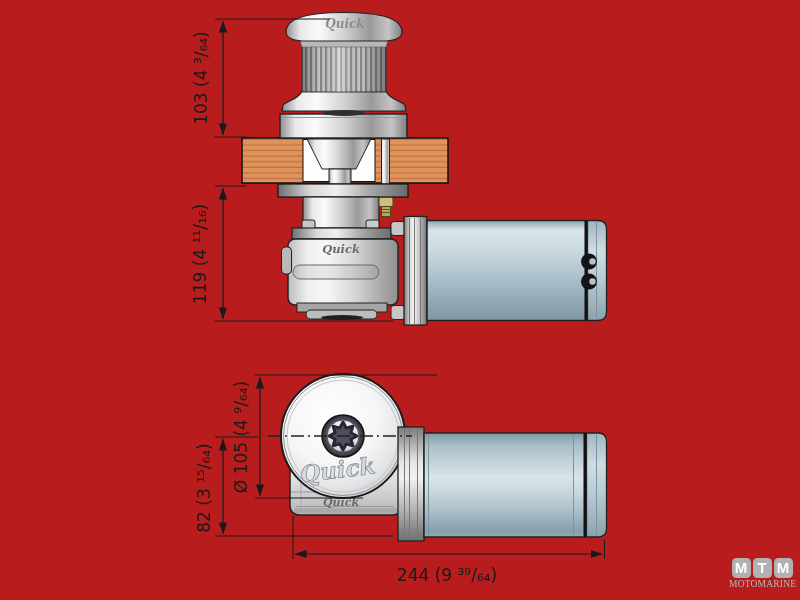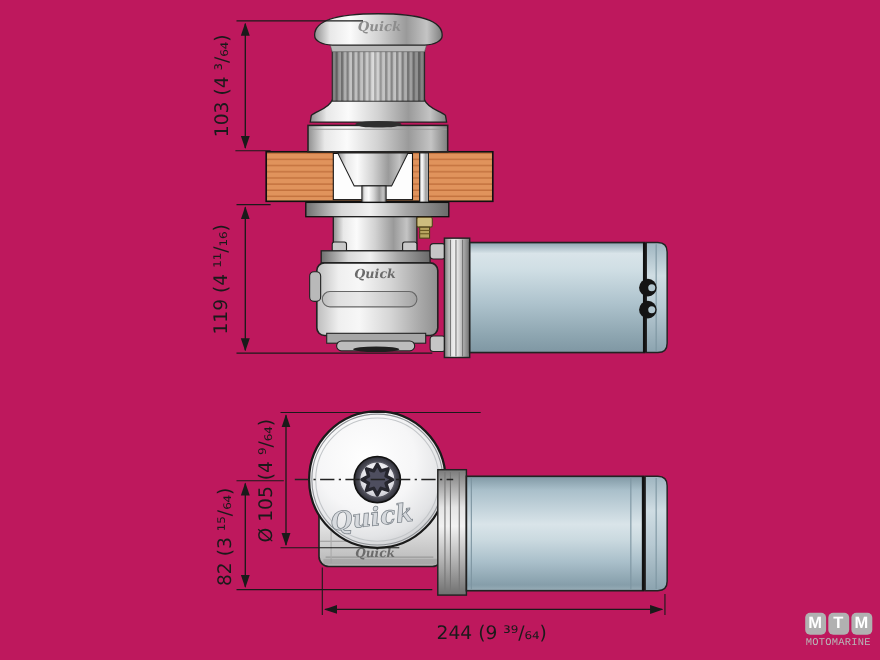--- a/index.html
+++ b/index.html
@@ -1,26 +1,26 @@
 <!DOCTYPE html>
 <html><head>
 <meta charset="utf-8">
 <style>
   html,body{margin:0;padding:0;background:#fff;}
-  .stage{position:relative;width:800px;height:600px;background:#be185d;overflow:hidden;
+  .stage{position:relative;width:800px;height:600px;background:#b91c1c;overflow:hidden;
          font-family:"DejaVu Sans","Liberation Sans",sans-serif;}
   svg{position:absolute;left:0;top:0;}
   .dim-text{font-family:"DejaVu Sans","Liberation Sans",sans-serif;font-size:17px;fill:#1a1a1a;}
   .emboss{font-family:"DejaVu Serif","Liberation Serif",serif;font-style:italic;font-weight:bold;}
   
   .mtm{position:absolute;right:5px;bottom:11px;width:66px;text-align:center;}
   .mtm-tiles{display:flex;gap:2px;justify-content:center;}
   .mtm-tile{width:19px;height:20px;background:#b1b1b1;border-radius:4.5px;color:#ffffff;
             font-family:"Liberation Sans",sans-serif;font-weight:bold;font-size:15px;line-height:20px;text-align:center;}
-  .mtm-name{margin-top:1px;color:#b8b8b8;font-family:Liberation Mono, monospace;font-size:9.5px;letter-spacing:.2px;}
+  .mtm-name{margin-top:1px;color:#b8b8b8;font-family:Liberation Serif, serif;font-size:9.5px;letter-spacing:.2px;}
 </style>
 </head>
 <body>
 
 <div class="stage">
 <svg width="800" height="600" viewBox="0 0 800 600">
   <defs>
     <marker id="arr" viewBox="0 0 10 10" refX="9.2" refY="5" markerWidth="10" markerHeight="10" orient="auto-start-reverse">
       <path d="M0,1.6 L10,5 L0,8.4 z" fill="#1a1a1a"></path>
     </marker>

